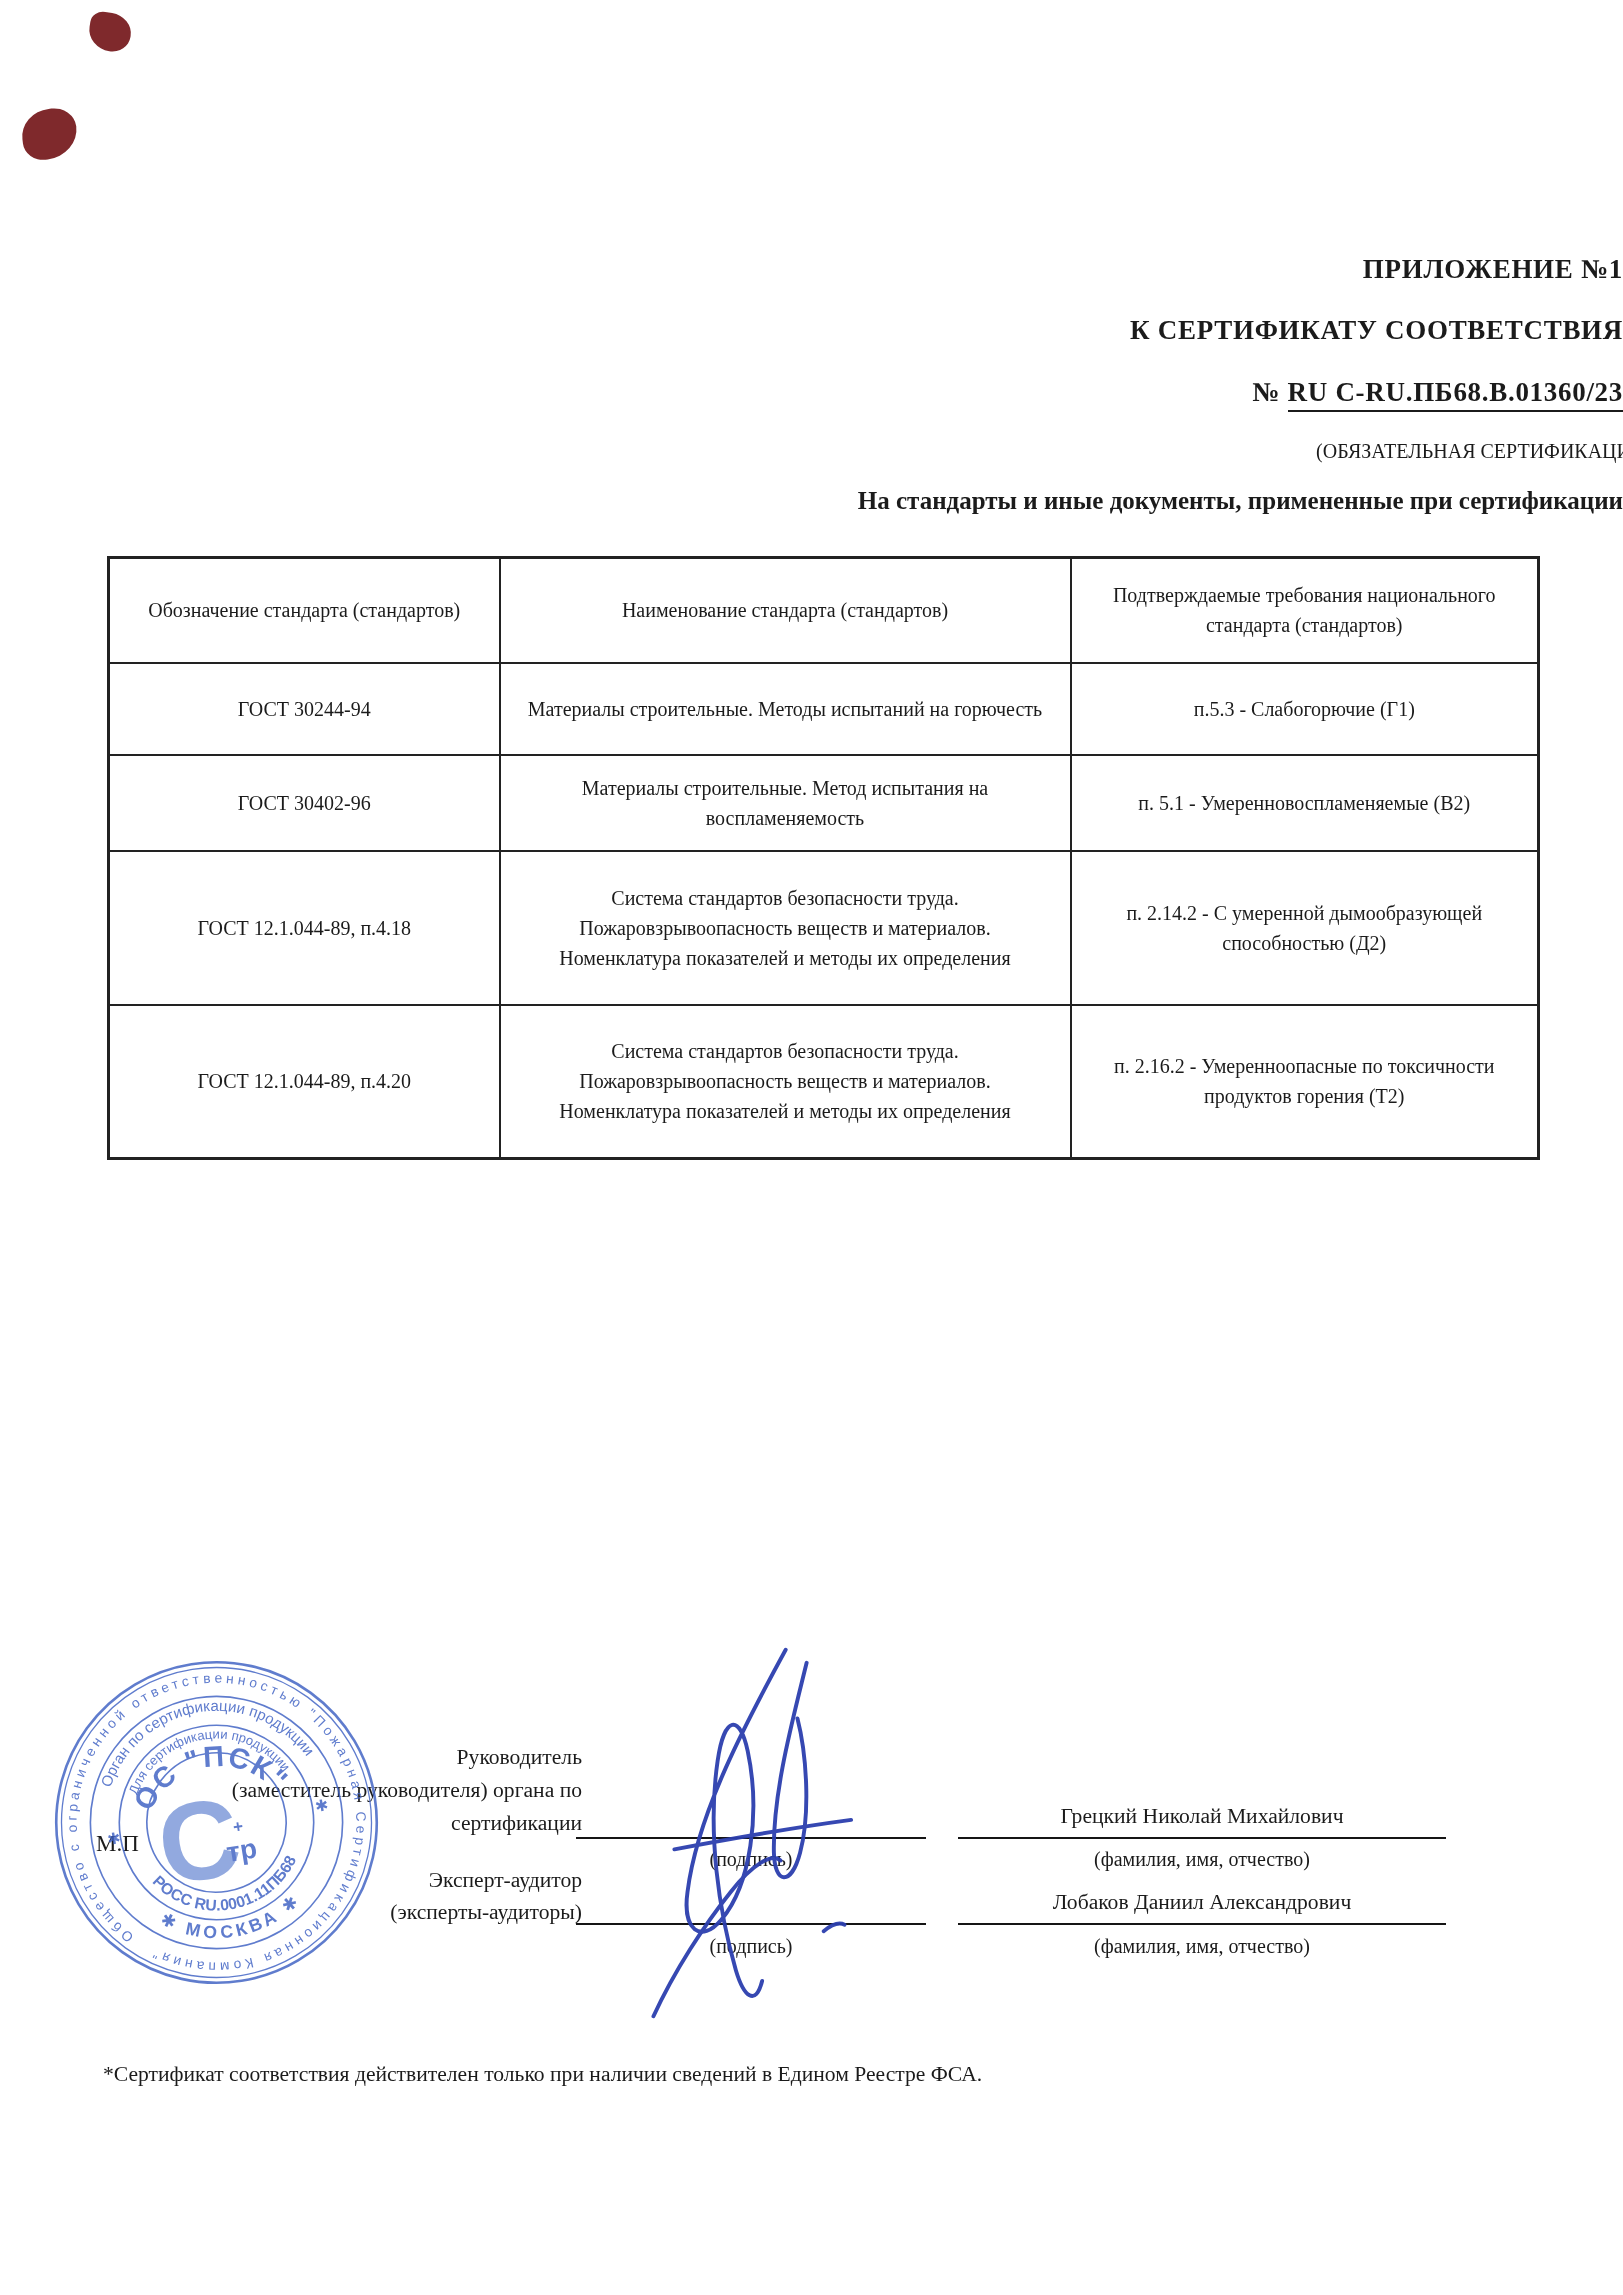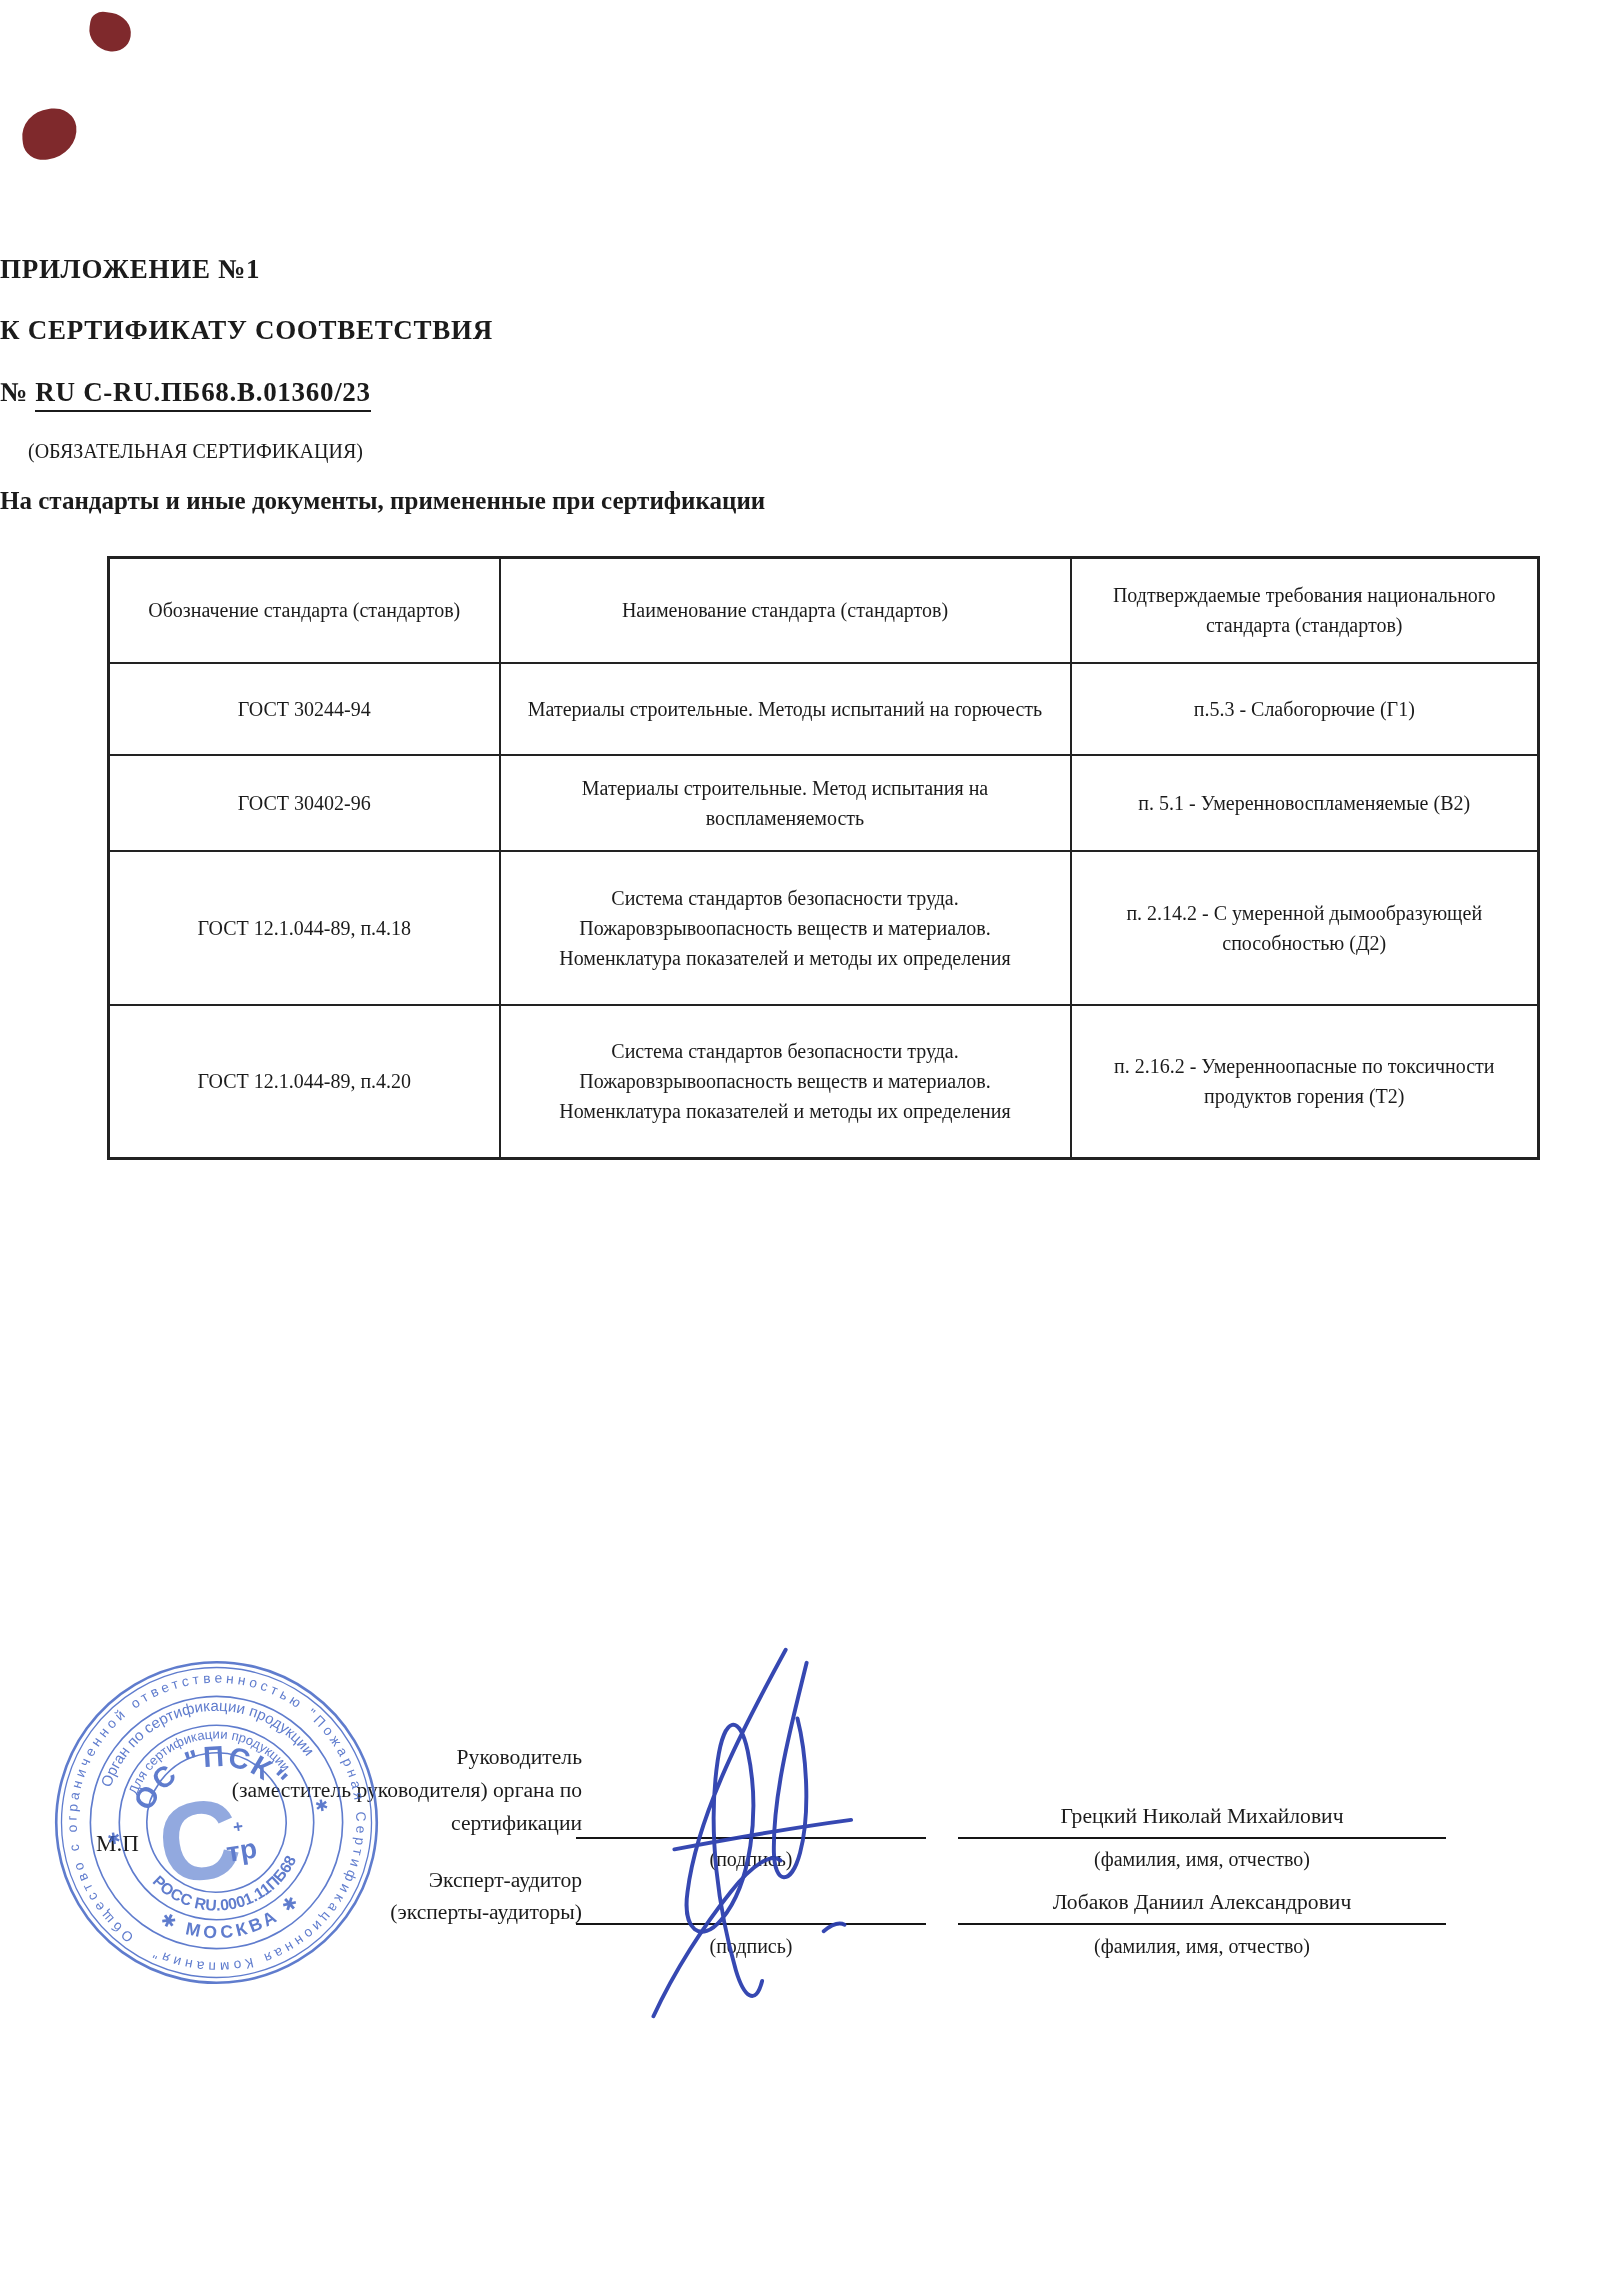--- a/index.html
+++ b/index.html
@@ -5,21 +5,21 @@
   html,body{margin:0;padding:0;}
   body{
     position:relative;
     width:1623px;height:2295px;
     background:#ffffff;
     color:#1b1b1b;
     font-family:"Liberation Serif","DejaVu Serif",serif;
     overflow:hidden;
   }
   .abs{position:absolute;}
-  .ctr{left:0;width:1623px;text-align:left;}
+  .ctr{left:0;width:1623px;text-align:right;}
   .t-main{font-size:27px;font-weight:bold;letter-spacing:0.7px;}
   .t-sub{font-size:20px;margin-left:28px;}
   .t-head{font-size:25px;font-weight:bold;}
   .num-underline{border-bottom:2.6px solid #1b1b1b;padding-bottom:2.6px;}
 
   
   table.standards{
     position:absolute;left:107px;top:556px;
     width:1430px;border-collapse:collapse;table-layout:fixed;
     border:3.3px solid #222;
@@ -189,14 +189,15 @@
   <g fill="none" stroke="#2c3fae" stroke-width="6" stroke-linecap="round" opacity="0.95">
     <path d="M 320,50 C 260,160 185,300 170,420 C 162,478 190,500 222,462 C 266,410 282,300 262,205 C 250,148 226,150 216,220 C 200,330 218,450 244,540 C 256,580 274,596 284,556"></path>
     <path d="M 352,70 C 330,160 300,270 302,360 C 303,408 328,412 342,360 C 358,300 352,210 338,155"></path>
     <path d="M 150,355 C 240,338 330,322 420,310"></path>
     <path d="M 118,610 C 150,540 196,470 236,420 C 270,377 300,360 312,372"></path>
     <path d="M 378,480 C 390,470 402,466 410,470"></path>
   </g>
 </svg>
 
 <div class="abs footer">
+  <div>*Сертификат соответствия действителен только при наличии сведений в Едином Реестре ФСА.</div>
 </div>
 
 
 </body></html>

